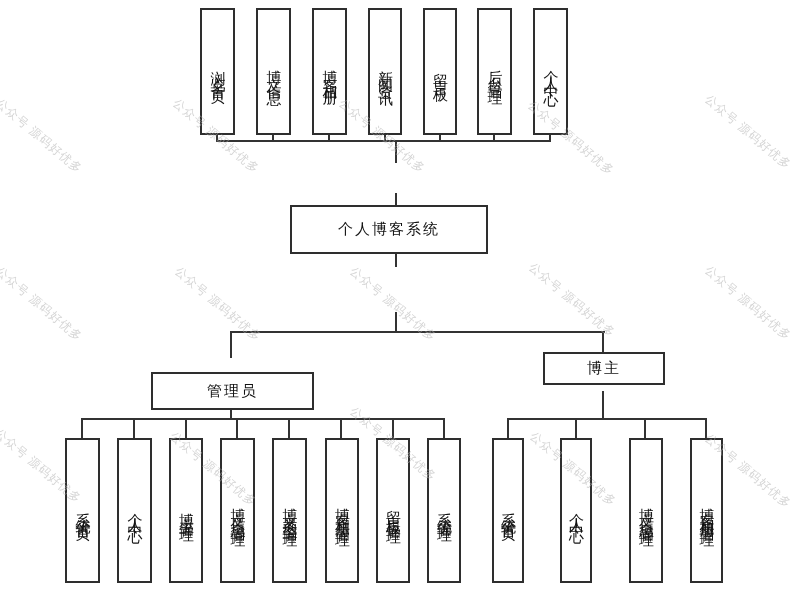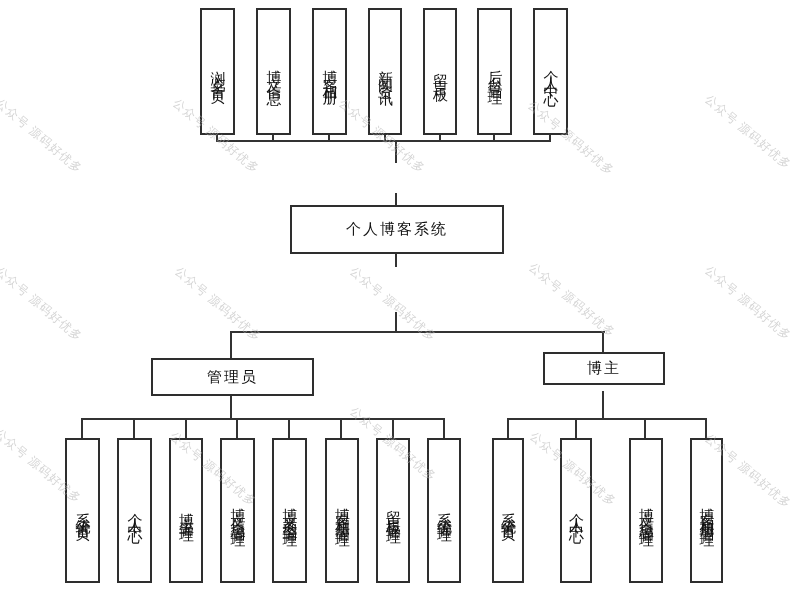--- a/index.html
+++ b/index.html
@@ -75,24 +75,24 @@
   <div class="box" style="left:423px;top:8px;width:34px;height:127px">
     <span class="vlabel">留言板</span>
   </div>
   <div class="box" style="left:477px;top:8px;width:35px;height:127px">
     <span class="vlabel">后台管理</span>
   </div>
   <div class="box" style="left:533px;top:8px;width:35px;height:127px">
     <span class="vlabel">个人中心</span>
   </div>
 
-  <div class="box" style="left:290px;top:205px;width:214px;height:49px">
+  <div class="box" style="left:290px;top:205px;width:198px;height:49px">
     <span class="label">个人博客系统</span>
   </div>
-  <div class="box" style="left:151px;top:358px;width:163px;height:38px">
+  <div class="box" style="left:151px;top:372px;width:163px;height:38px">
     <span class="label">管理员</span>
   </div>
   <div class="box" style="left:543px;top:352px;width:122px;height:33px">
     <span class="label">博主</span>
   </div>
 
   <div class="box bottom" style="left:65px;top:438px;width:35px;height:145px">
     <span class="vlabel">系统首页</span>
   </div>
   <div class="box bottom" style="left:117px;top:438px;width:35px;height:145px">

